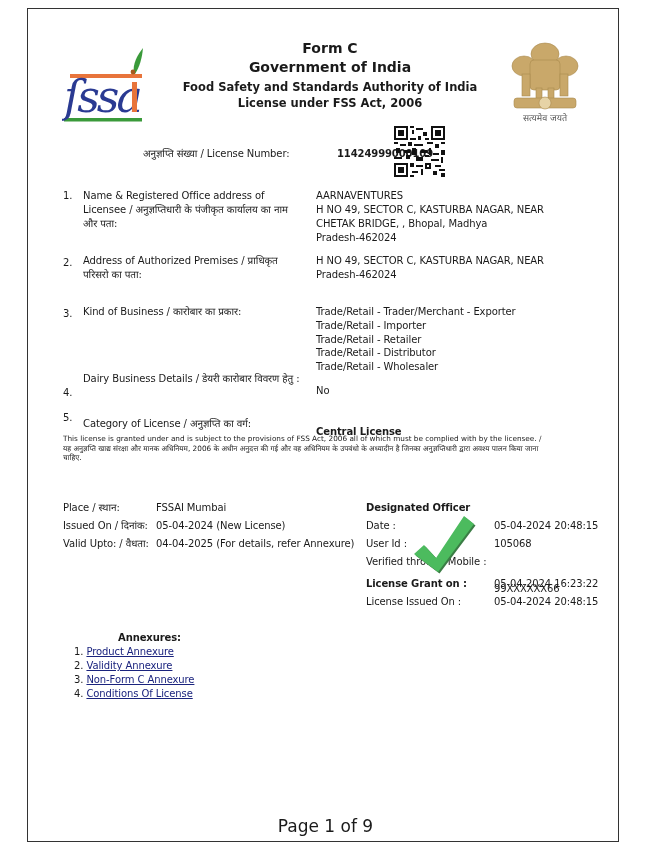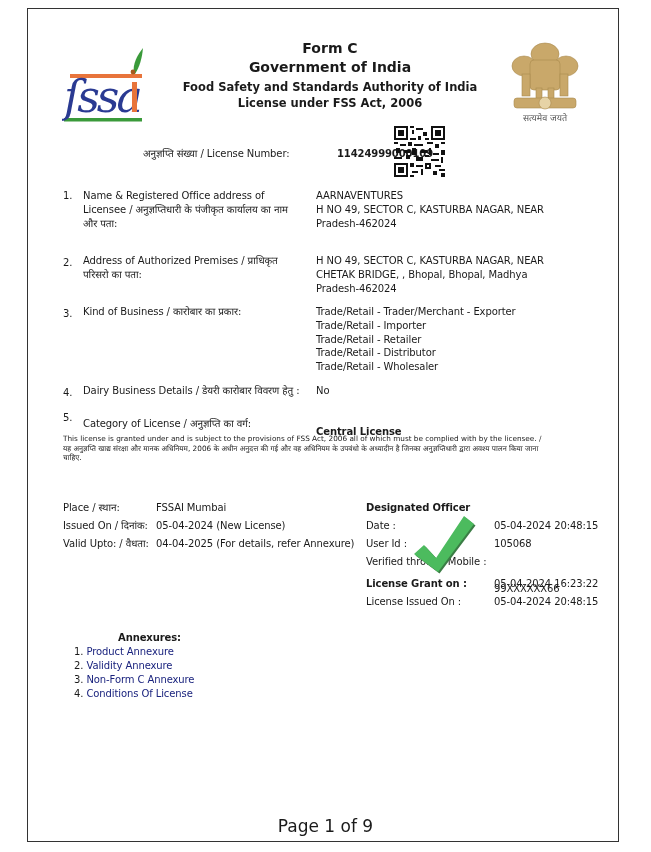--- a/index.html
+++ b/index.html
@@ -21,21 +21,21 @@
   .logo-fssai { left: 62px; top: 38px; width: 84px; height: 86px; }
   .emblem { left: 500px; top: 38px; width: 90px; height: 86px; }
   .qr { left: 394px; top: 126px; width: 51px; height: 51px; }
 
   .row-num { left: 63px; }
   .row-label { left: 83px; white-space: normal; width: 215px; }
   .row-value { left: 316px; white-space: normal; width: 230px; }
 
   .disclaimer { left: 63px; top: 434px; width: 480px; font-size: 7.3px; line-height: 9.5px; white-space: normal; }
 
-  .link { color: #1a237e; cursor: pointer; }
+  .link { color: #1a237e; text-decoration: underline; cursor: pointer; }
   .page-footer { left: 0; width: 651px; text-align: center; top: 816px; font-size: 17px; }
   .check { left: 410px; top: 510px; width: 66px; height: 66px; }
 </style>
 </head>
 <body>
 
 <div class="page"></div>
 
 <svg class="abs logo-fssai" viewBox="0 0 84 86">
   <rect x="8" y="36" width="72" height="4" fill="#e8743b"></rect>
@@ -120,43 +120,43 @@
       <rect x="23" y="23" width="2" height="2"></rect>
       <rect x="8" y="24" width="2" height="1"></rect>
   </g>
 </svg>
 
 <div class="abs t row-num" style="top:189px;">1.</div>
 <div class="abs t row-label" style="top:189px;">Name &amp; Registered Office address of Licensee / अनुज्ञप्तिधारी के पंजीकृत कार्यालय का नाम और पता:</div>
 <div class="abs t row-value" style="top:189px;">
   <div>AARNAVENTURES</div>
   <div>H NO 49, SECTOR C, KASTURBA NAGAR, NEAR</div>
+  <div>CHETAK BRIDGE, , Bhopal, Madhya</div>
   <div>Pradesh-462024</div>
 </div>
 
 <div class="abs t row-num" style="top:256px;">2.</div>
 <div class="abs t row-label" style="top:254px;">Address of Authorized Premises / प्राधिकृत परिसरो का पता:</div>
 <div class="abs t row-value" style="top:254px;">
   <div>H NO 49, SECTOR C, KASTURBA NAGAR, NEAR</div>
-  <div>CHETAK BRIDGE, , Bhopal, Bhopal, Madhya</div>
   <div>Pradesh-462024</div>
 </div>
 
 <div class="abs t row-num" style="top:307px;">3.</div>
 <div class="abs t row-label" style="top:305px;">Kind of Business / कारोबार का प्रकार:</div>
 <div class="abs t row-value" style="top:305px; line-height:13.8px;">
   <div>Trade/Retail - Trader/Merchant - Exporter</div>
   <div>Trade/Retail - Importer</div>
   <div>Trade/Retail - Retailer</div>
   <div>Trade/Retail - Distributor</div>
   <div>Trade/Retail - Wholesaler</div>
 </div>
 
 <div class="abs t row-num" style="top:386px;">4.</div>
-<div class="abs t row-label" style="top:384px; width:240px;">Dairy Business Details / डेयरी कारोबार विवरण हेतु :</div>
+<div class="abs t row-label" style="top:372px; width:240px;">Dairy Business Details / डेयरी कारोबार विवरण हेतु :</div>
 <div class="abs t row-value" style="top:384px;">No</div>
 
 <div class="abs t row-num" style="top:411px;">5.</div>
 <div class="abs t row-label" style="top:409px;margin-top:8px;">Category of License / अनुज्ञप्ति का वर्ग:</div>
 <div class="abs t row-value b" style="top:409px;margin-top:16px;">Central License</div>
 
 <div class="abs disclaimer">This license is granted under and is subject to the provisions of FSS Act, 2006 all of which must be complied with by the licensee. / यह अनुज्ञप्ति खाद्य संरक्षा और मानक अधिनियम, 2006 के अधीन अनुदत्त की गई और वह अधिनियम के उपबंधो के अध्यादीन है जिनका अनुज्ञप्तिधारी द्वारा अवश्य पालन किया जाना चाहिए.</div>
 
 <div class="abs t" style="left:63px; top:501px;">Place / स्थान:</div>
 <div class="abs t" style="left:156px; top:501px;">FSSAI Mumbai</div>

